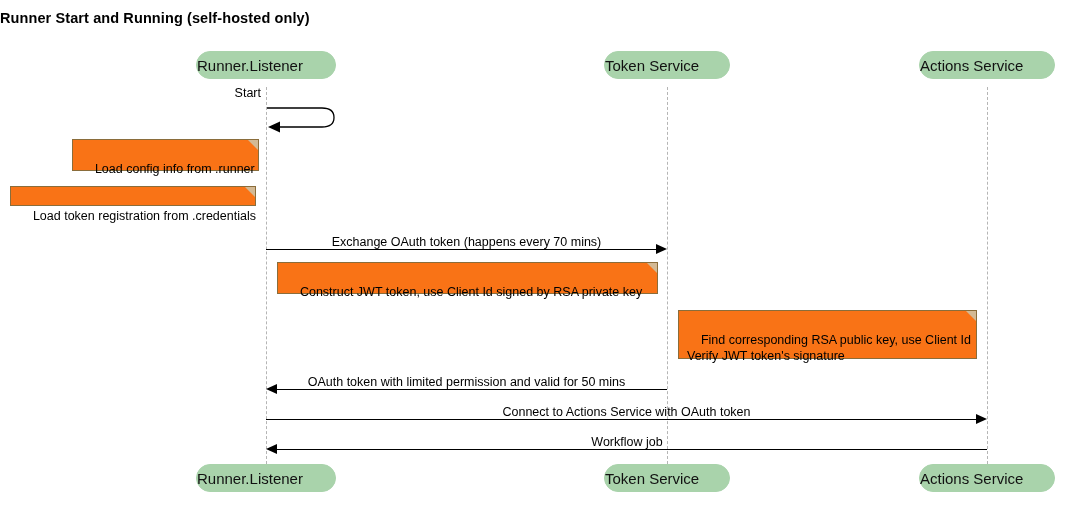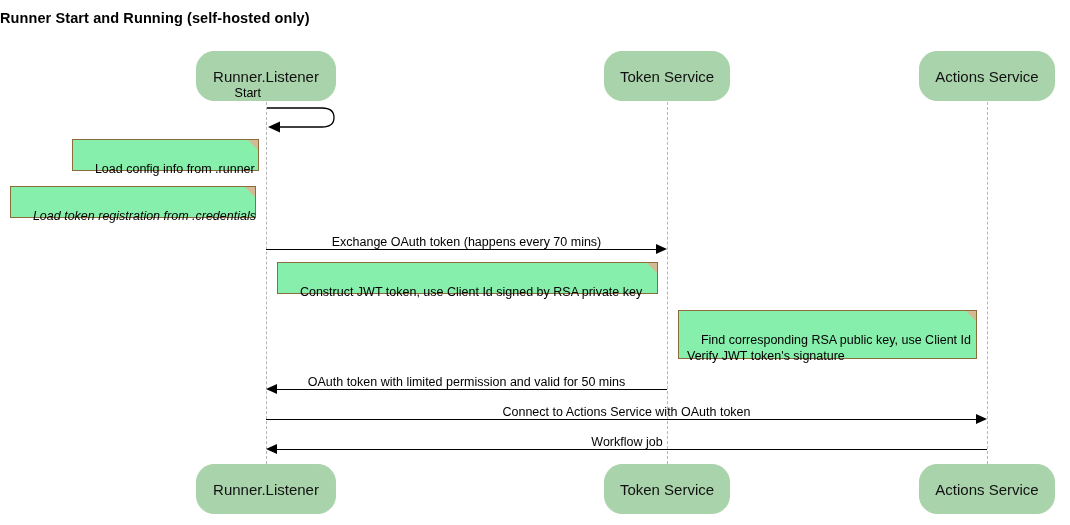--- a/index.html
+++ b/index.html
@@ -29,27 +29,27 @@
     text-align: left;
     font-size: 14.5px;
     font-weight: bold;
     color: #000000;
     letter-spacing: 0.1px;
   }
 
   
   .participant {
     position: absolute;
-    height: 50px;
+    height: 28px;
     border-radius: 18px;
     background: #a9d3ab;
     border: 1px solid #a9d3ab;
     display: flex;
     align-items: center;
-    justify-content: center;
+    justify-content: flex-start;
     font-size: 15px;
     color: #111111;
     box-sizing: border-box;
     white-space: nowrap;
   }
 
   
   .lifeline {
     position: absolute;
     width: 0;
@@ -88,21 +88,21 @@
 
   
   .self-loop {
     position: absolute;
   }
   .self-loop svg { display: block; }
 
   
   .note {
     position: absolute;
-    background: #86efac;
+    background: #f97316;
     border: 1px solid #8a6d3b;
     box-sizing: border-box;
     font-size: 12.5px;
     color: #000000;
     padding: 5px 10px 5px 8px;
     line-height: 16px;
     white-space: pre;
   }
   .note-fold {
     position: absolute;
@@ -152,21 +152,21 @@
       <path d="M 1 5 L 56 5 Q 68 5 68 14.5 Q 68 24 56 24 L 13 24" fill="none" stroke="#000000" stroke-width="1.3"></path>
       <polygon points="14,18.5 14,29.5 2,24" fill="#000000"></polygon>
     </svg>
   </div>
 
   <div class="note" style="left:72px; top:139px; width:187px; height:32px;">
     <span class="note-text">Load config info from .runner</span>
     <span class="note-fold"></span>
   </div>
 
-  <div class="note" style="left:10px; top:186px; width:246px; height:32px;font-style:italic;">
+  <div class="note" style="left:10px; top:186px; width:246px; height:20px;">
     <span class="note-text">Load token registration from .credentials</span>
     <span class="note-fold"></span>
   </div>
 
   <div class="msg-label" style="left:266px; top:235px; width:401px;">Exchange OAuth token (happens every 70 mins)</div>
   <div class="msg-line" style="left:266px; top:249px; width:391px;"></div>
   <div class="arrow-head arrow-right" style="left:656px; top:243.5px;"></div>
 
   <div class="note" style="left:277px; top:262px; width:381px; height:32px;">
     <span class="note-text">Construct JWT token, use Client Id signed by RSA private key</span>

